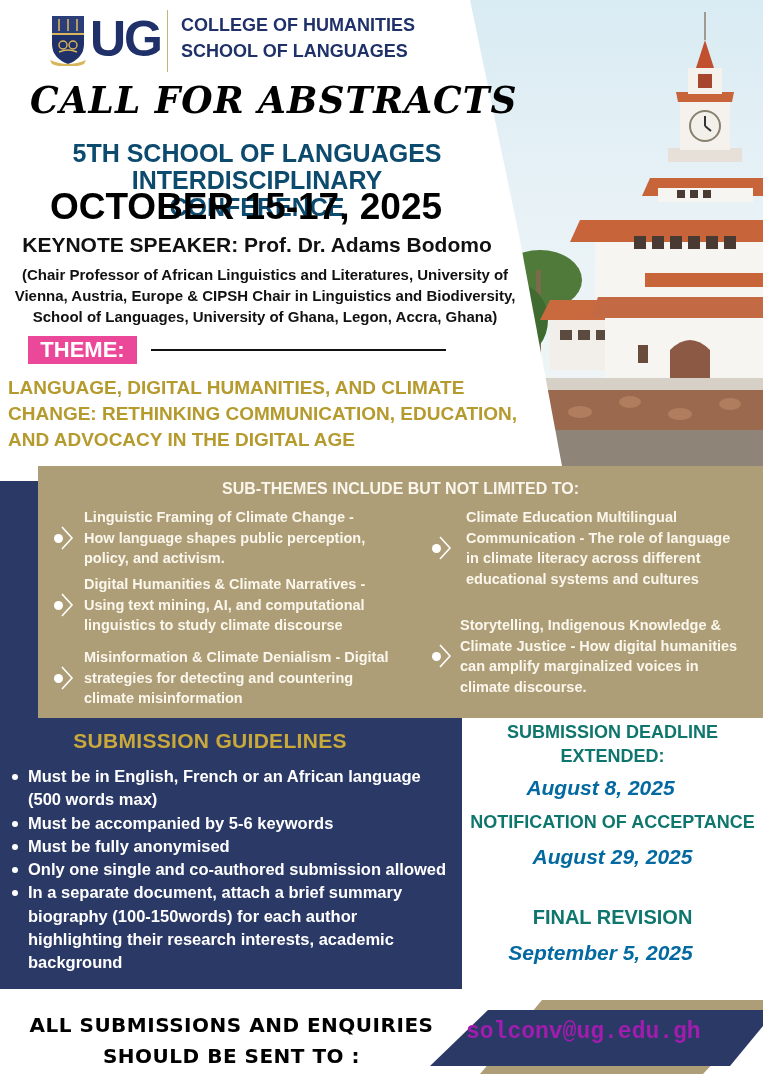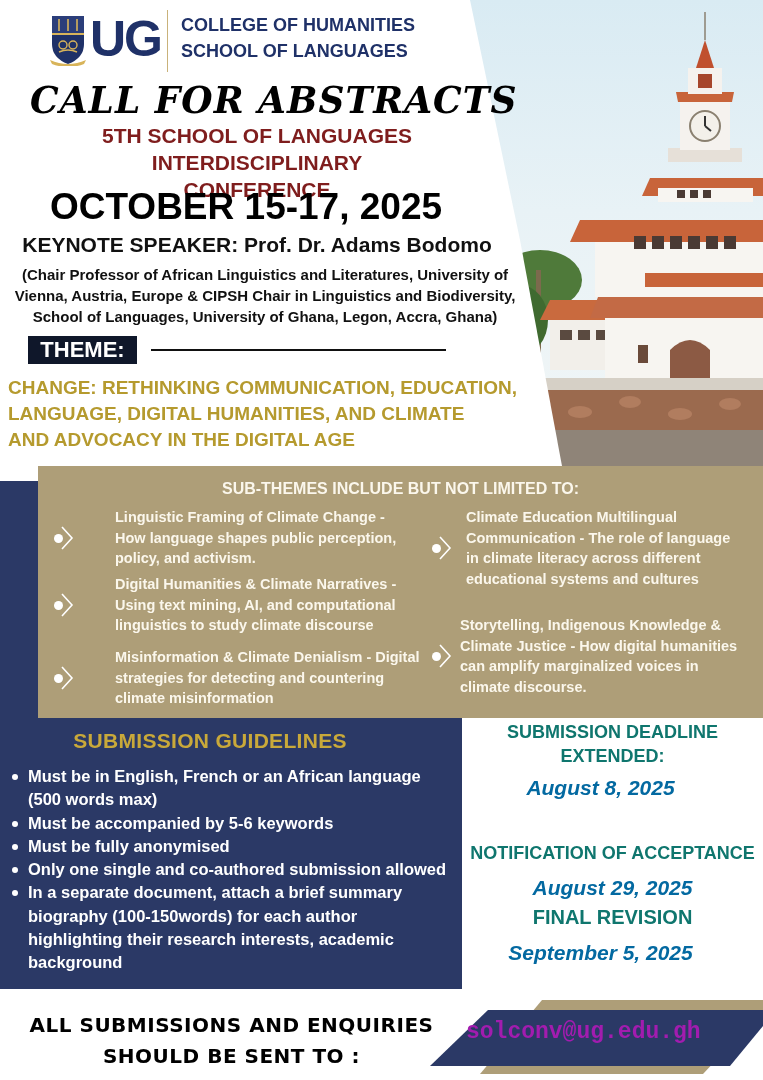--- a/index.html
+++ b/index.html
@@ -17,46 +17,46 @@
   .crest { width: 36px; height: 52px; }
   .ug-text { font-family: "Liberation Sans", sans-serif; font-weight: 700; font-size: 50px; color: #1f3168;
              letter-spacing: -2px; margin-left: 4px; line-height: 1; }
   .logo-divider { position: absolute; left: 167px; top: 10px; width: 1px; height: 62px; background: #c9b27a; }
   .college { position: absolute; left: 181px; top: 12px; font-family: "Liberation Sans", sans-serif;
              font-weight: 700; font-size: 18px; color: #1f3168; line-height: 26px; }
 
   .cfa { position: absolute; left: 30px; top: 78px; font-family: "DejaVu Serif", serif; font-style: italic;
          font-weight: 700; font-size: 36px; letter-spacing: 1px; color: #000; transform: scaleY(1.05); }
 
-  .conf { position: absolute; left: 0; top: 122px; width: 514px; text-align: center; font-family: "Liberation Sans", sans-serif;
-          font-weight: 700; font-size: 21px; line-height: 27px; color: #7f1d1d; }
+  .conf { position: absolute; left: 0; top: 140px; width: 514px; text-align: center; font-family: "Liberation Sans", sans-serif;
+          font-weight: 700; font-size: 25px; line-height: 27px; color: #0c4a6e; }
   .dates { position: absolute; left: 0; top: 186px; width: 492px; text-align: center; font-family: "Liberation Sans", sans-serif;
            font-weight: 700; font-size: 37px; color: #000; }
   .keynote { position: absolute; left: 0; top: 233px; width: 514px; text-align: center; font-family: "Liberation Sans", sans-serif;
              font-weight: 700; font-size: 21px; color: #111; }
   .keynote-bio { position: absolute; left: 4px; top: 264px; width: 522px; text-align: center; font-family: "Liberation Sans", sans-serif;
                  font-weight: 700; font-size: 15px; line-height: 21px; color: #111; }
 
-  .theme-label { position: absolute; left: 28px; top: 336px; width: 109px; height: 28px; background: #0f172a;
+  .theme-label { position: absolute; left: 28px; top: 336px; width: 109px; height: 28px; background: #ec4899;
                  color: #fff; font-family: "Liberation Sans", sans-serif; font-weight: 700; font-size: 22px;
                  text-align: center; line-height: 28px; }
   .theme-rule { position: absolute; left: 151px; top: 349px; width: 295px; height: 2px; background: #111; }
   .theme-text { position: absolute; left: 8px; top: 375px; width: 540px; font-family: "Liberation Sans", sans-serif;
                 font-weight: 700; font-size: 19px; line-height: 26px; color: #b59a2e; }
 
   
   .navy-block { position: absolute; left: 0; top: 481px; width: 462px; height: 508px; background: #2b3966; }
   .tan-block { position: absolute; left: 38px; top: 466px; width: 725px; height: 252px; background: #ae9e78; }
   .sub-title { position: absolute; left: 38px; top: 480px; width: 725px; text-align: center; font-family: "Liberation Sans", sans-serif;
                font-weight: 700; font-size: 16px; color: #fbf7ec; }
   .sub-item { position: absolute; display: flex; align-items: center; }
   .bullet { width: 26px; height: 30px; flex: none; position: relative; margin-right: 6px; }
   .bullet .dot { position: absolute; left: 2px; top: 11px; width: 9px; height: 9px; border-radius: 50%; background: #fff; }
   .bullet svg { position: absolute; left: 8px; top: 2px; }
-  .sub-text { font-family: "Liberation Sans", sans-serif; font-weight: 700; font-size: 14.5px; line-height: 20.5px; color: #fbf7ec; margin-left: 31px; }
+  .sub-text { font-family: "Liberation Sans", sans-serif; font-weight: 700; font-size: 14.5px; line-height: 20.5px; color: #fbf7ec; }
 
   
   .guide-title { position: absolute; left: 0; top: 729px; width: 420px; text-align: center; font-family: "Liberation Sans", sans-serif;
                  font-weight: 700; font-size: 21px; color: #c9a93a; letter-spacing: 0.3px; }
   .guide-list { position: absolute; left: 10px; top: 765px; width: 452px; list-style: none; }
   .guide-list li { position: relative; padding-left: 18px; font-family: "Liberation Sans", sans-serif; font-weight: 700;
                    font-size: 16.5px; line-height: 23.3px; color: #fff; }
   .guide-list li::before { content: ""; position: absolute; left: 2px; top: 9px; width: 6px; height: 6px; border-radius: 50%; background: #fff; }
 
   
@@ -173,22 +173,22 @@
 <div class="keynote">KEYNOTE SPEAKER: Prof. Dr. Adams Bodomo</div>
 <div class="keynote-bio">
   <div>(Chair Professor of African Linguistics and Literatures, University of</div>
   <div>Vienna, Austria, Europe &amp; CIPSH Chair in Linguistics and Biodiversity,</div>
   <div>School of Languages, University of Ghana, Legon, Accra, Ghana)</div>
 </div>
 
 <div class="theme-label">THEME:</div>
 <div class="theme-rule"></div>
 <div class="theme-text">
+  <div>LANGUAGE, DIGITAL HUMANITIES, AND CLIMATE</div>
   <div>CHANGE: RETHINKING COMMUNICATION, EDUCATION,</div>
-  <div>LANGUAGE, DIGITAL HUMANITIES, AND CLIMATE</div>
   <div>AND ADVOCACY IN THE DIGITAL AGE</div>
 </div>
 
 <div class="navy-block"></div>
 <div class="tan-block"></div>
 <div class="sub-title">SUB-THEMES INCLUDE BUT NOT LIMITED TO:</div>
 
 <div class="sub-item" style="left:52px; top:507px;">
   <span class="bullet">
       <span class="dot"></span>
@@ -278,21 +278,21 @@
     <div>highlighting their research interests, academic</div>
     <div>background</div>
   </li>
 </ul>
 
 <div class="kd" style="top:720px;">
   <div class="kd-label">SUBMISSION DEADLINE</div>
   <div class="kd-label">EXTENDED:</div>
   <div class="kd-value" style="margin-top:8px; margin-left:-24px;">August 8, 2025</div>
 </div>
-<div class="kd" style="top:841px;">
+<div class="kd" style="top:810px;">
   <div class="kd-label">NOTIFICATION OF ACCEPTANCE</div>
   <div class="kd-value" style="margin-top:11px;">August 29, 2025</div>
 </div>
 <div class="kd" style="top:905px;">
   <div class="kd-label" style="font-size:20px;">FINAL REVISION</div>
   <div class="kd-value" style="margin-top:12px; margin-left:-24px;">September 5, 2025</div>
 </div>
 
 <div class="footer-text">
   <div>ALL SUBMISSIONS AND ENQUIRIES</div>

